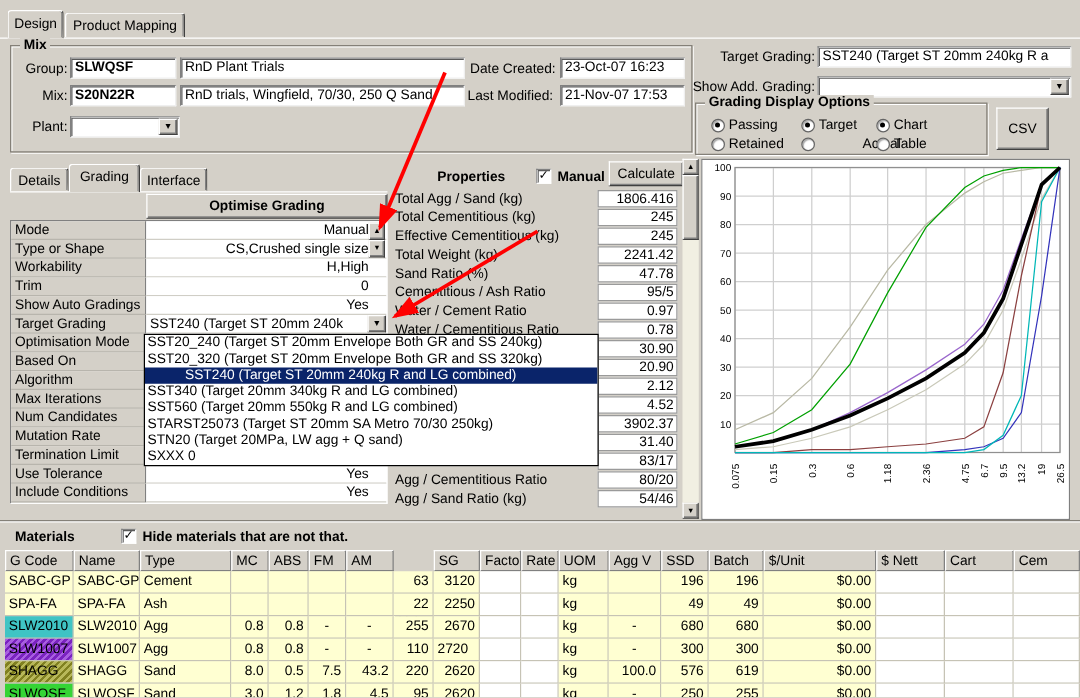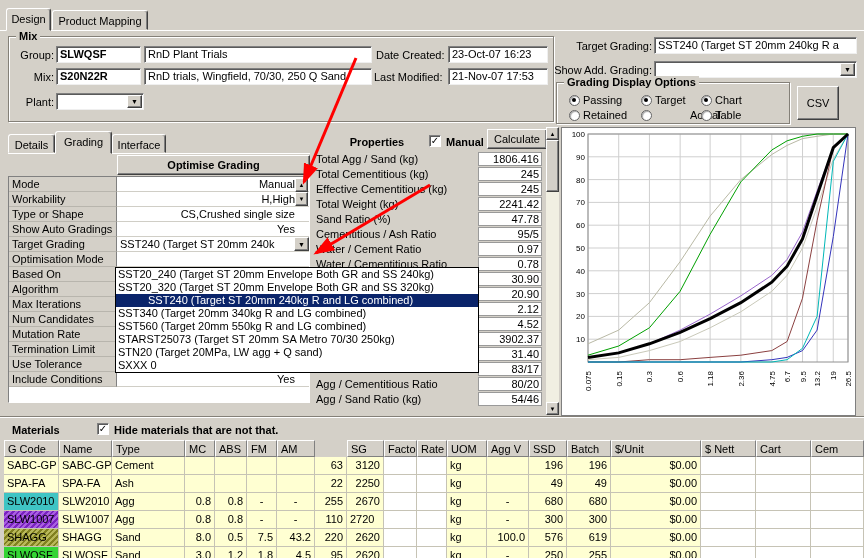--- a/index.html
+++ b/index.html
@@ -162,26 +162,30 @@
   <div class="abs" style="left:8px;top:153px;width:302px;height:1px;background:#ffffff"></div>
 
   <div class="abs btn3d bold" style="left:117px;top:155px;width:193px;height:20px">Optimise Grading</div>
 
   <div class="abs" id="prop-grid" style="left:8px;top:176px;width:302px;height:227px">
       <div class="pg-row">
         <div class="pg-label">Mode</div>
         <div class="pg-value">Manual</div>
       </div>
       <div class="pg-row">
+        <div class="pg-label">Type or Shape</div>
+        <div class="pg-value">CS,Crushed single size</div>
+      </div>
+      <div class="pg-row">
         <div class="pg-label">Workability</div>
         <div class="pg-value">H,High</div>
       </div>
       <div class="pg-row">
-        <div class="pg-label">Type or Shape</div>
-        <div class="pg-value">CS,Crushed single size</div>
+        <div class="pg-label">Trim</div>
+        <div class="pg-value">0</div>
       </div>
       <div class="pg-row">
         <div class="pg-label">Show Auto Gradings</div>
         <div class="pg-value">Yes</div>
       </div>
       <div class="pg-row">
         <div class="pg-label">Target Grading</div>
         <div class="pg-value combo">SST240 (Target ST 20mm 240k<div class="combo-btn">
             <div>▼</div>
           </div></div>

